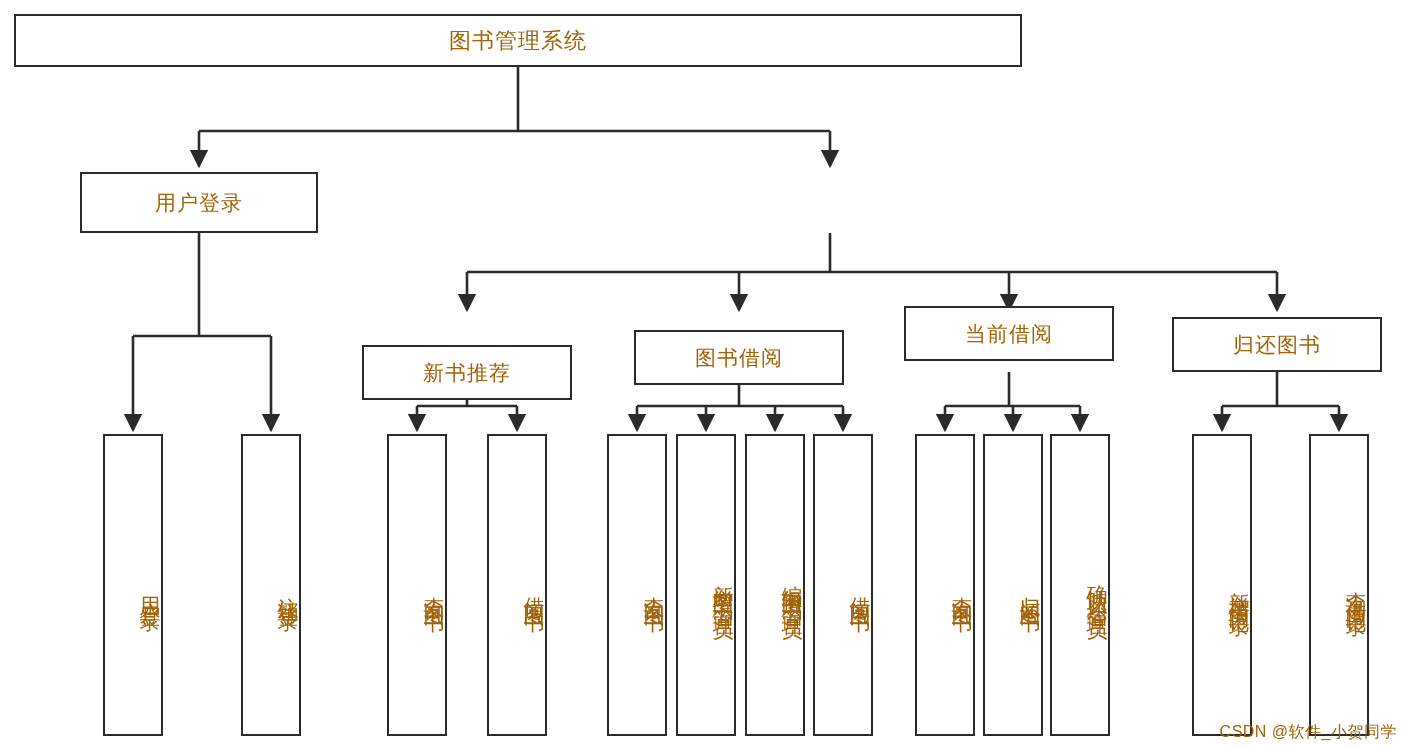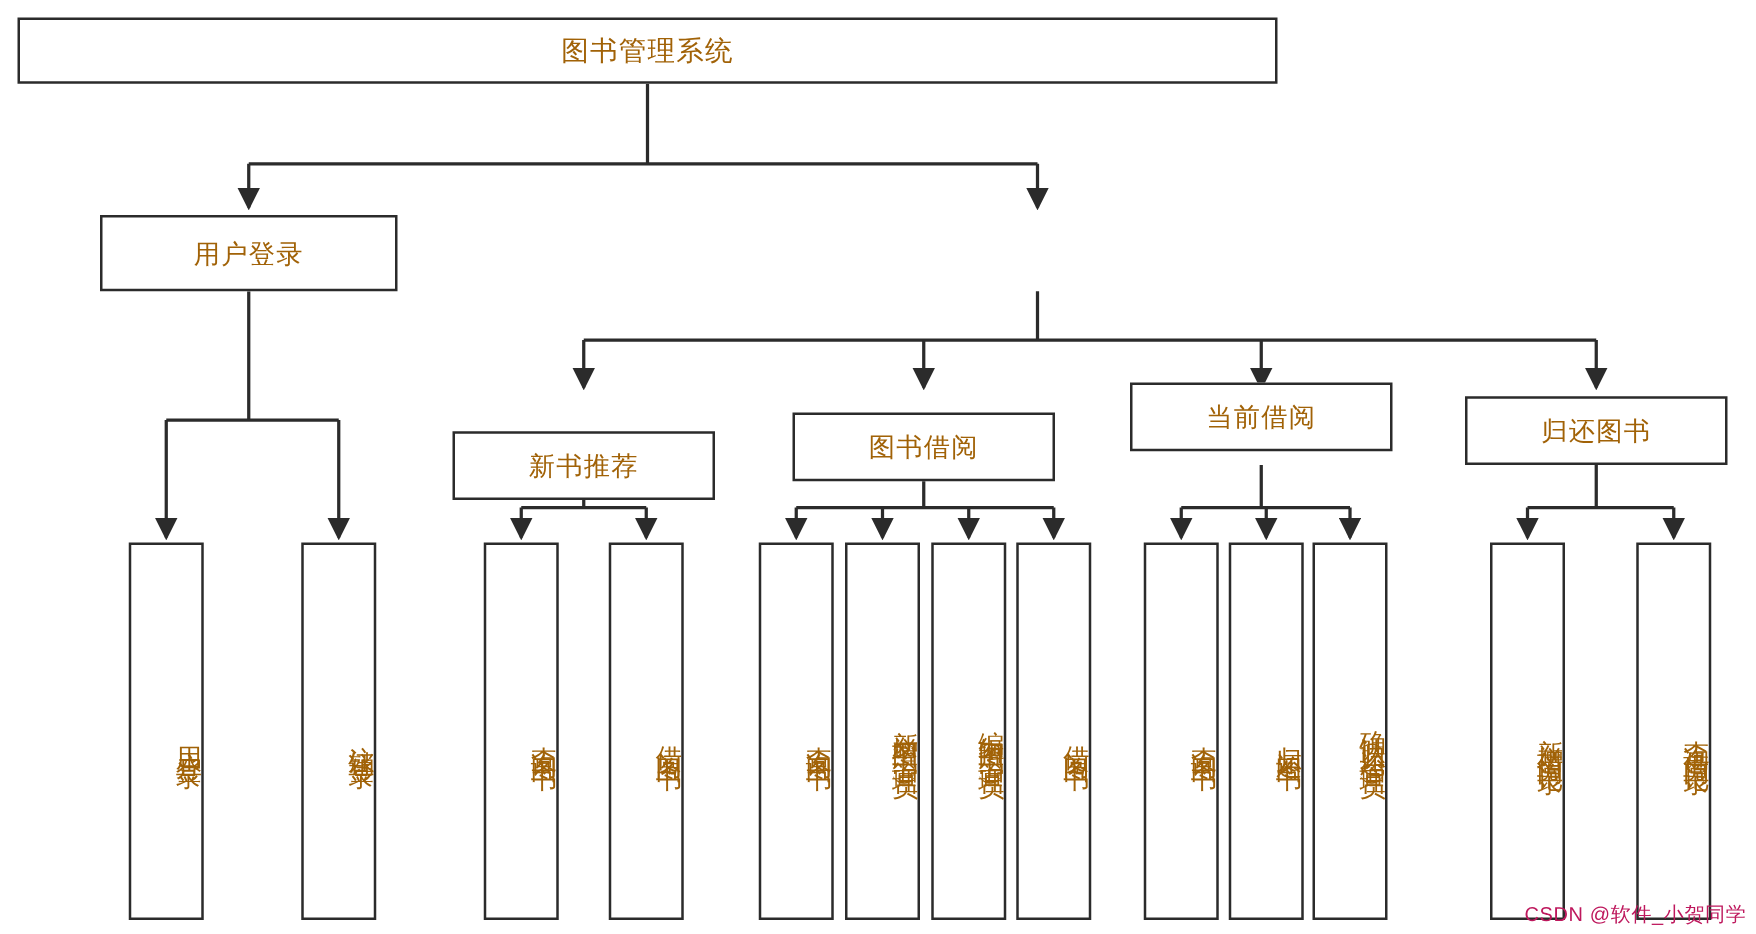--- a/index.html
+++ b/index.html
@@ -11,21 +11,21 @@
   .node{position:absolute;box-sizing:border-box;background:#ffffff;
         border:2px solid #2b2b2b;display:flex;align-items:center;
         justify-content:center;color:#a16207;}
   .node.h{font-size:21px;letter-spacing:1px;white-space:nowrap;}
   .node.v{writing-mode:vertical-rl;text-orientation:upright;
           font-size:21px;letter-spacing:5px;line-height:1.05;
           padding-top:10px;align-items:flex-start;justify-content:center;}
   .node.root{font-size:22px;}
 
   .watermark{position:absolute;right:8px;bottom:4px;font-size:16px;
-             color:#be185d;white-space:nowrap;letter-spacing:0.5px;}
+             color:#a16207;white-space:nowrap;letter-spacing:0.5px;}
 </style>
 </head>
 <body>
 
 <div id="diagram-root">
 
   <svg class="edges" viewBox="0 0 1405 747" xmlns="http://www.w3.org/2000/svg">
     <defs>
       <marker id="arrow" viewBox="0 0 12 12" refX="10.5" refY="6" markerWidth="7" markerHeight="7" orient="auto-start-reverse">
         <path d="M 0 0 L 12 6 L 0 12 z" fill="#2b2b2b"></path>

